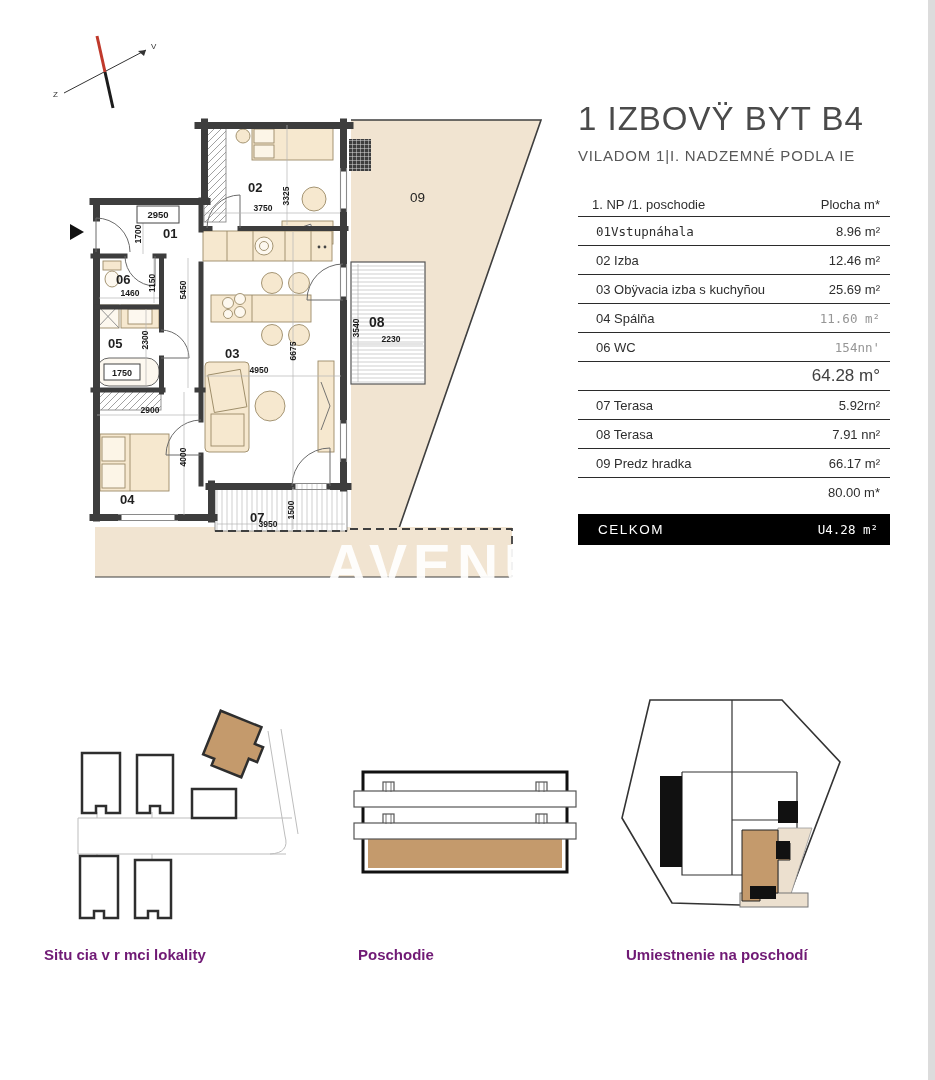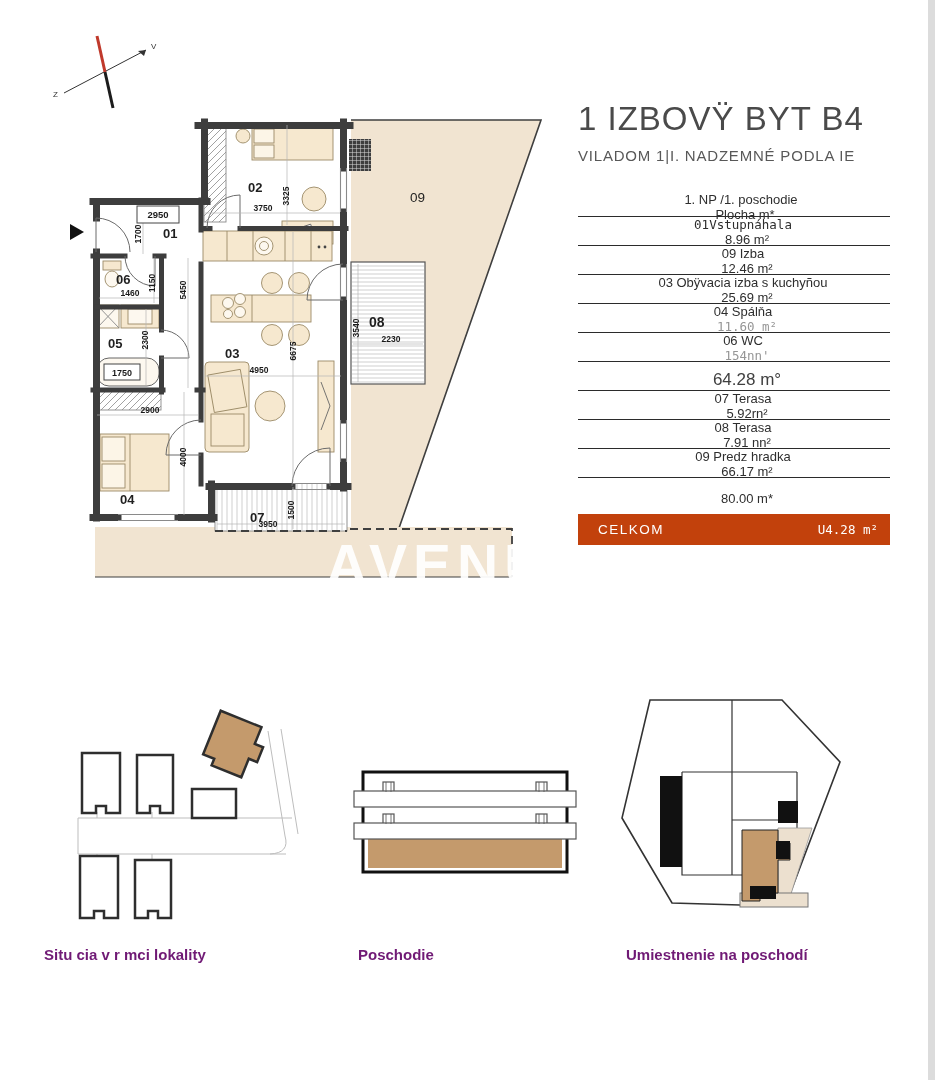--- a/index.html
+++ b/index.html
@@ -4,28 +4,28 @@
 <style>
   html,body{margin:0;padding:0;background:#fff;}
   .page{position:relative;width:935px;height:1080px;background:#fff;overflow:hidden;
         font-family:"Liberation Sans",sans-serif;color:#333;}
   svg{position:absolute;left:0;top:0;}
   .panel{position:absolute;left:578px;top:100px;width:312px;}
   .title{font-size:33px;color:#4a4a4a;letter-spacing:1px;white-space:nowrap;}
   .subtitle{margin-top:9px;font-size:15px;color:#585858;letter-spacing:0.8px;white-space:nowrap;}
   .tbl{margin-top:28px;width:312px;font-size:13px;color:#2e2e2e;}
   .trow{display:flex;justify-content:space-between;align-items:center;height:28px;
-        border-bottom:1.5px solid #2b2b2b;padding-left:18px;flex-direction:column;}
+        border-bottom:1.5px solid #2b2b2b;padding-left:18px;}
   .trow.hdr{height:24px;padding-left:14px;}
   .trow .val{padding-right:10px;padding-left:18px;}
   .trow.nline{border-bottom:none;}
   .mono{font-family:"DejaVu Sans Mono",monospace;font-size:12.5px;}
   .gray{color:#969696;}
   .serif{font-family:Liberation Sans, sans-serif;font-size:17px;color:#404040;}
-  .totalbar{margin-top:8px;height:31px;background:#c2410c;color:#fff;display:flex;
+  .totalbar{margin-top:8px;height:31px;background:#000000;color:#fff;display:flex;
         justify-content:space-between;align-items:center;padding:0 12px 0 20px;
         font-size:13.5px;letter-spacing:1.5px;}
   .totalbar .val{font-family:"DejaVu Sans Mono",monospace;font-size:12.5px;letter-spacing:0;}
   .caption{position:absolute;top:946px;font-size:15px;color:#701a75;white-space:nowrap;font-weight:bold;}
   .edge{position:absolute;right:0;top:0;width:7px;height:1080px;background:#dcdcdc;}
 </style>
 </head>
 <body>
 
 <div class="page">
@@ -262,21 +262,21 @@
   <div class="tbl">
     <div class="trow hdr">
       <span>1. NP /1. poschodie</span>
       <span class="val">Plocha m*</span>
     </div>
     <div class="trow">
       <span class="mono">01Vstupnáhala</span>
       <span class="val">8.96 m²</span>
     </div>
     <div class="trow">
-      <span>09 Izba</span>
+      <span>02 Izba</span>
       <span class="val">12.46 m²</span>
     </div>
     <div class="trow">
       <span>03 Obÿvacia izba s kuchyñou</span>
       <span class="val">25.69 m²</span>
     </div>
     <div class="trow">
       <span>04 Spálňa</span>
       <span class="val mono gray">11.60 m²</span>
     </div>

